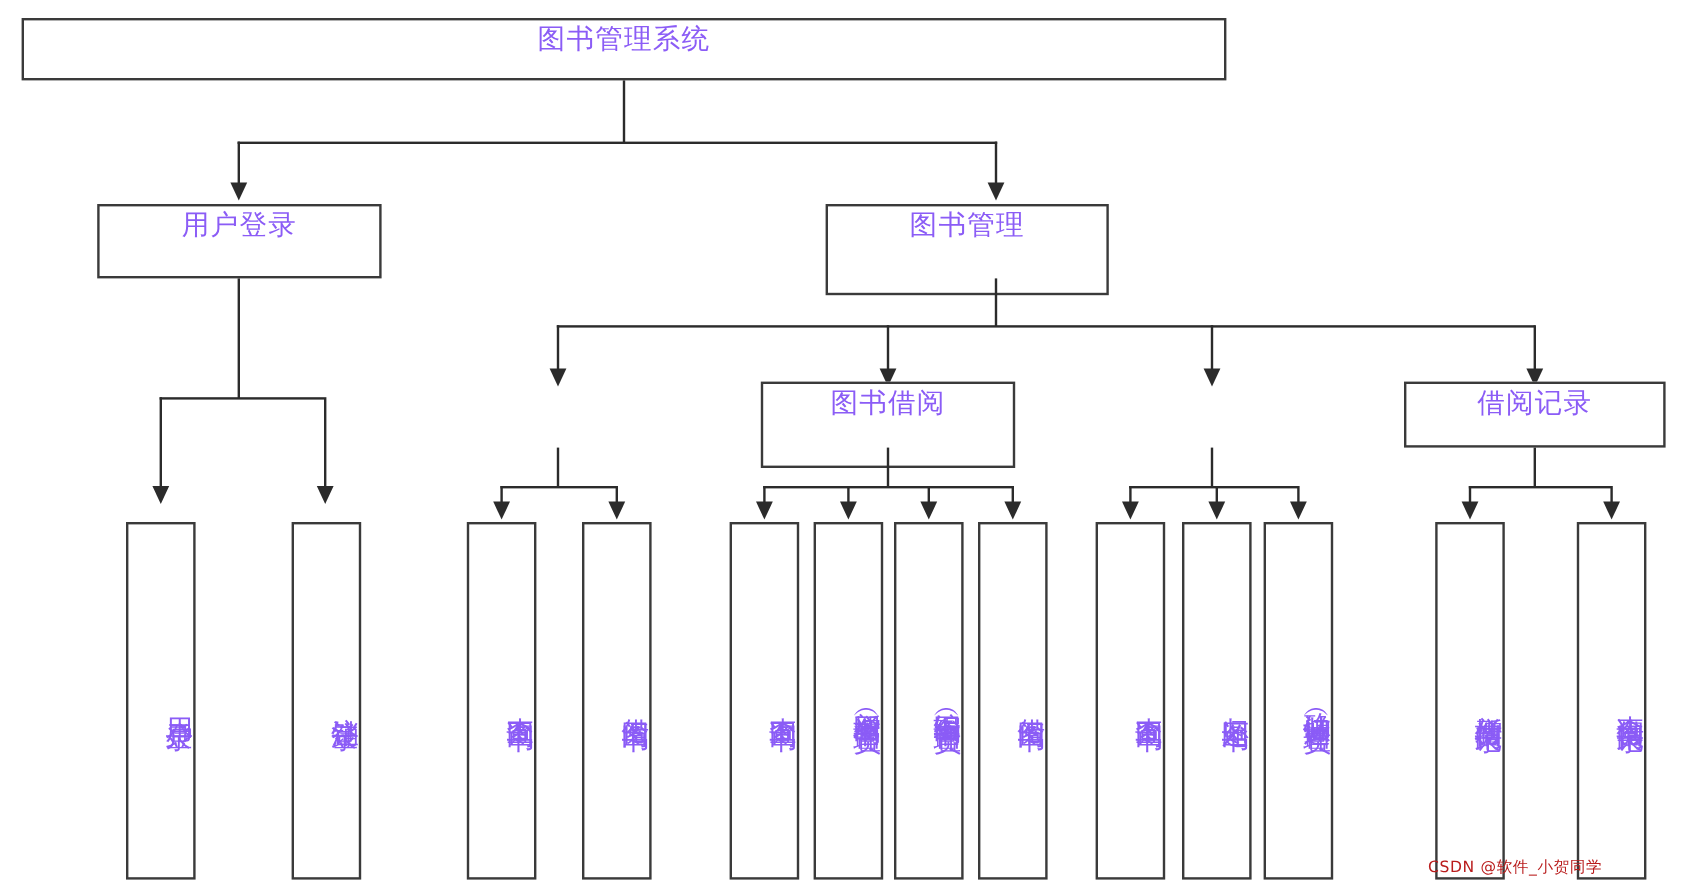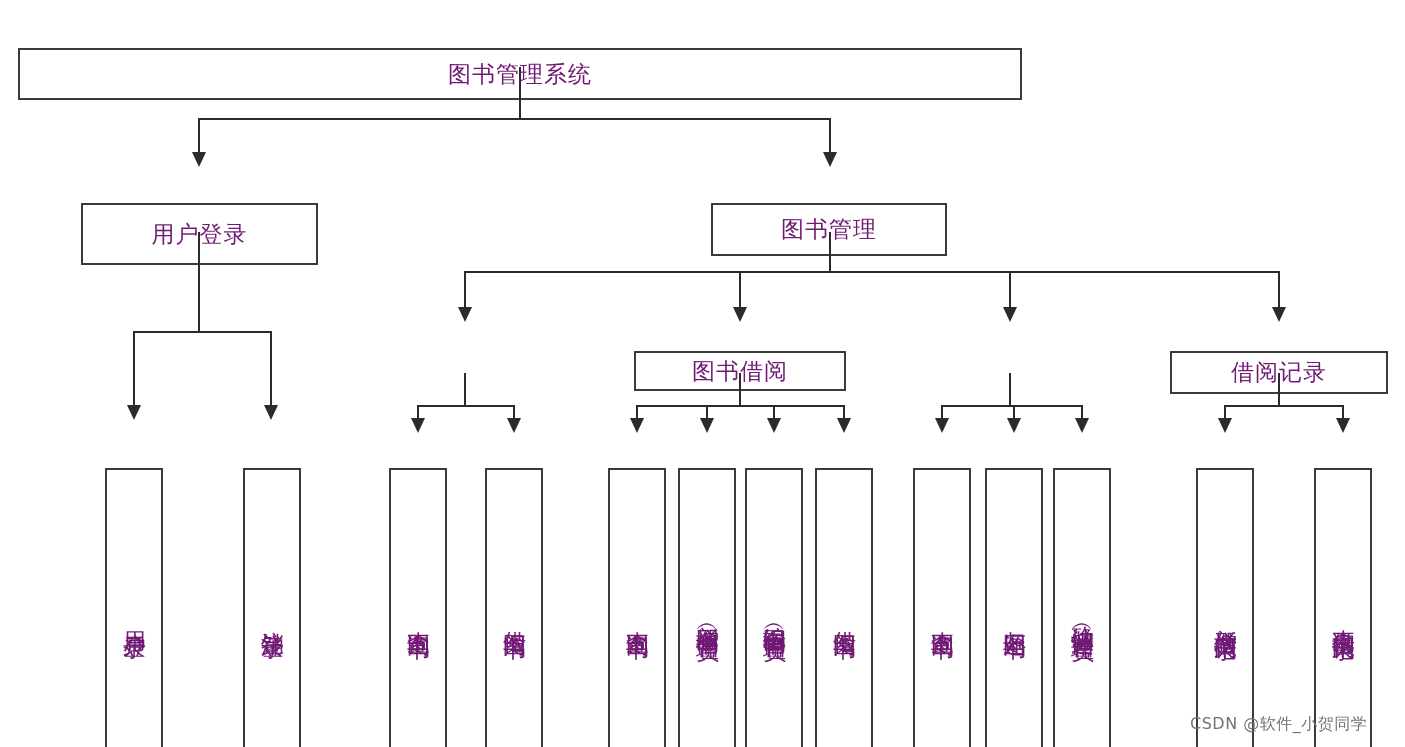--- a/index.html
+++ b/index.html
@@ -16,24 +16,22 @@
     height: 747px;
     background: #ffffff;
     overflow: hidden;
   }
   .node {
     position: absolute;
     box-sizing: border-box;
     border: 2px solid #3a3a3a;
     background: #ffffff;
     display: flex;
-    align-items: center;
     justify-content: center;
-    color: #701a75;
-    margin-top: 33px;
+    color: #8b5cf6;
   }
   .node.horiz {
     font-size: 23px;
     letter-spacing: 1px;
   }
   .node.vert {
     writing-mode: vertical-rl;
     text-orientation: upright;
     font-size: 23px;
     line-height: 1.12;
@@ -56,22 +54,22 @@
   .arrow {
     position: absolute;
     width: 0;
     height: 0;
     border-left: 7px solid transparent;
     border-right: 7px solid transparent;
     border-top: 15px solid #2b2b2b;
   }
   .watermark {
     position: absolute;
-    color: #737373;
-    font-size: 16px;
+    color: #b91c1c;
+    font-size: 13px;
     letter-spacing: 0.5px;
     white-space: nowrap;
     user-select: none;
   }
 </style>
 </head>
 <body>
 
 <div id="canvas">
 
@@ -86,21 +84,21 @@
   <div class="edge v" style="left:198px; top:118px; width:2px; height:35px;"></div>
   <div class="arrow" style="left:192px; top:152px;"></div>
 
   <div class="edge v" style="left:829px; top:118px; width:2px; height:35px;"></div>
   <div class="arrow" style="left:823px; top:152px;"></div>
 
   <div class="node horiz" style="left:81px; top:170px; width:237px; height:62px;">
     <span class="label">用户登录</span>
   </div>
 
-  <div class="node horiz" style="left:711px; top:170px; width:236px; height:53px;">
+  <div class="node horiz" style="left:688px; top:170px; width:236px; height:76px;">
     <span class="label">图书管理</span>
   </div>
 
   <div class="edge v" style="left:198px; top:232px; width:2px; height:100px;"></div>
   <div class="edge h" style="left:133px; top:331px; width:137px; height:2px;"></div>
   <div class="edge v" style="left:133px; top:331px; width:2px; height:75px;"></div>
   <div class="arrow" style="left:127px; top:405px;"></div>
   <div class="edge v" style="left:270px; top:331px; width:2px; height:75px;"></div>
   <div class="arrow" style="left:264px; top:405px;"></div>
 
@@ -112,24 +110,24 @@
 
   <div class="edge v" style="left:739px; top:271px; width:2px; height:37px;"></div>
   <div class="arrow" style="left:733px; top:307px;"></div>
 
   <div class="edge v" style="left:1009px; top:271px; width:2px; height:37px;"></div>
   <div class="arrow" style="left:1003px; top:307px;"></div>
 
   <div class="edge v" style="left:1278px; top:271px; width:2px; height:37px;"></div>
   <div class="arrow" style="left:1272px; top:307px;"></div>
 
-  <div class="node horiz" style="left:634px; top:318px; width:212px; height:40px;">
+  <div class="node horiz" style="left:634px; top:318px; width:212px; height:72px;">
     <span class="label">图书借阅</span>
   </div>
-  <div class="node horiz" style="left:1170px; top:318px; width:218px; height:43px;">
+  <div class="node horiz" style="left:1170px; top:318px; width:218px; height:55px;">
     <span class="label">借阅记录</span>
   </div>
 
   <div class="edge v" style="left:464px; top:373px; width:2px; height:33px;"></div>
   <div class="edge h" style="left:417px; top:405px; width:97px; height:2px;"></div>
   <div class="edge v" style="left:417px; top:405px; width:2px; height:14px;"></div>
   <div class="arrow" style="left:411px; top:418px;"></div>
   <div class="edge v" style="left:513px; top:405px; width:2px; height:14px;"></div>
   <div class="arrow" style="left:507px; top:418px;"></div>
 

